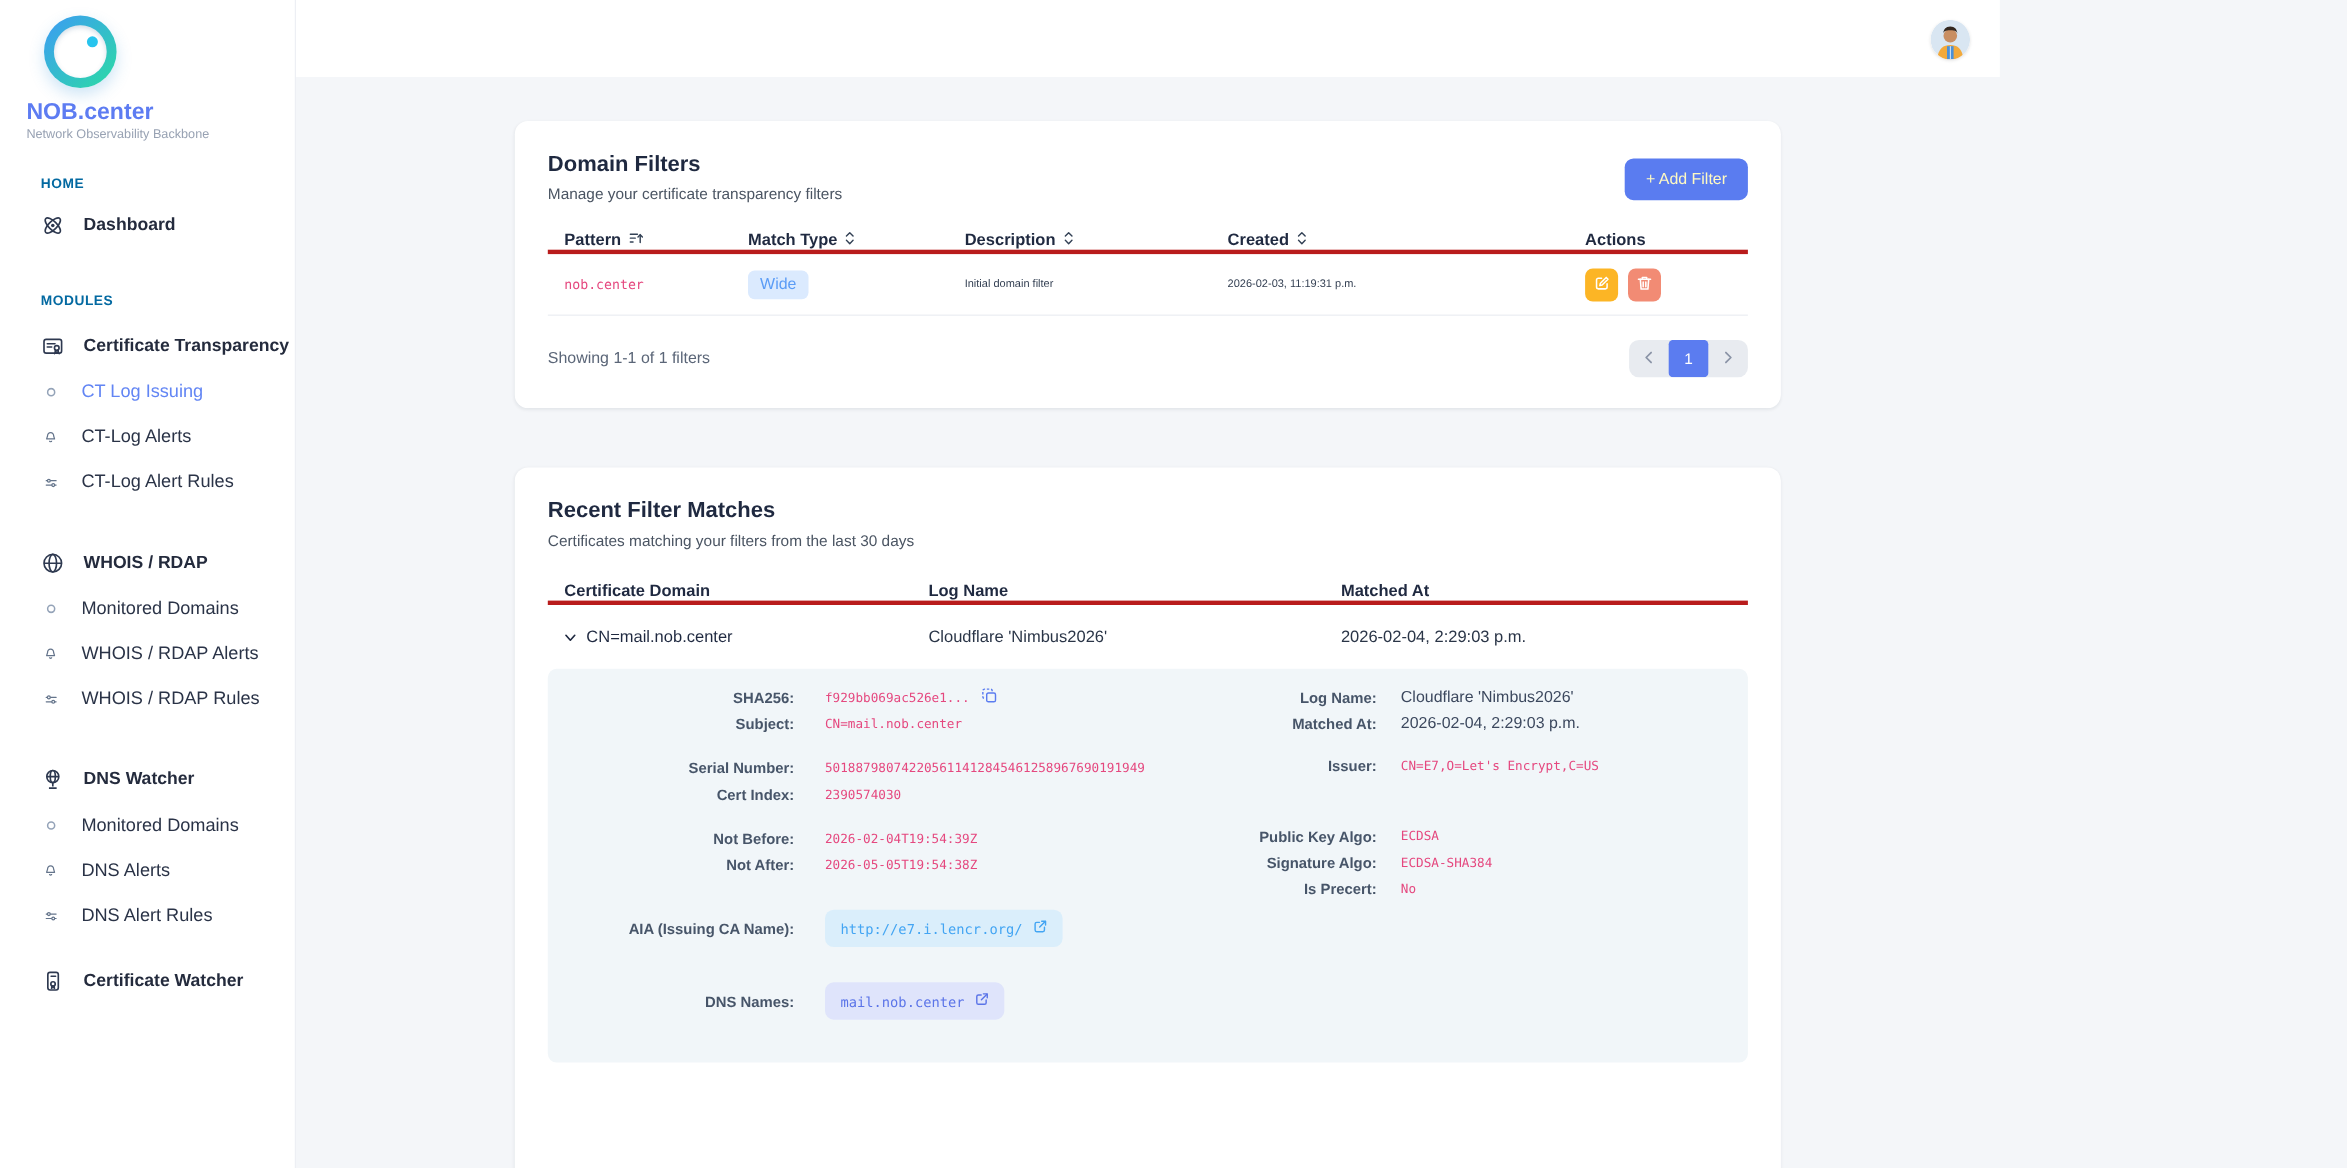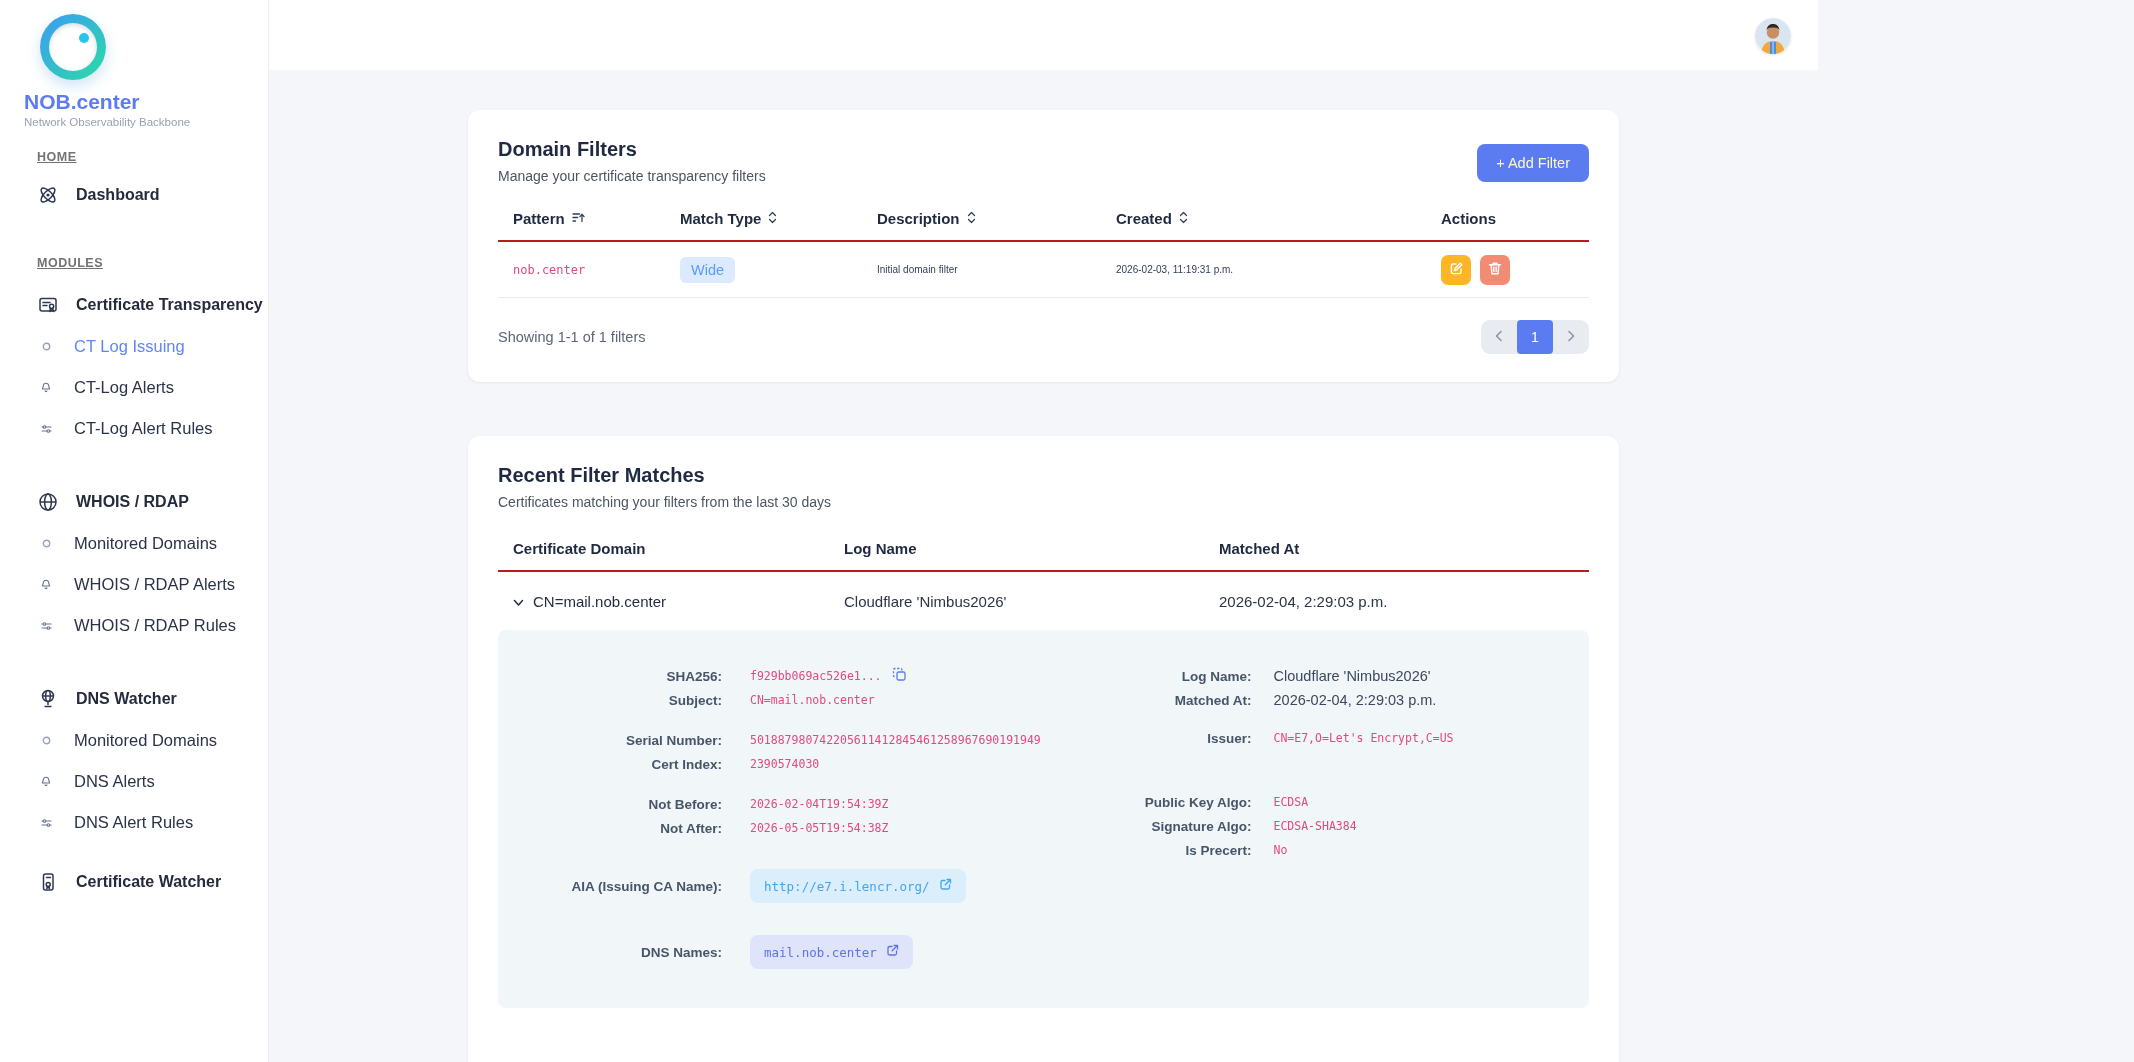--- a/index.html
+++ b/index.html
@@ -12,22 +12,22 @@
     border-right:1px solid #eceef3; z-index:5; }
   .logo { position:relative; margin:14px 0 0 40px; width:66px; height:66px; border-radius:50%;
     background:linear-gradient(135deg,#3d9bf5,#2bdca4); box-shadow:0 6px 14px rgba(60,150,220,.25); }
   .logo::before { content:""; position:absolute; inset:9px; border-radius:50%; background:#fff;
     box-shadow:inset 0 2px 5px rgba(80,120,160,.25); }
   .logo-dot { position:absolute; left:39px; top:19px; width:10px; height:10px; border-radius:50%;
     background:#27c4ee; }
   .brand-name { margin:10px 0 0 24px; font-size:21px; font-weight:600; color:#5d7cf2; }
   .brand-tagline { margin:2px 0 0 24px; font-size:11.5px; color:#98a2b3; }
 
-  .nav-label { margin:22px 0 10px 37px; font-size:12.5px; font-weight:700; letter-spacing:.5px;
-    color:#737373;text-decoration:underline; }
+  .nav-label { margin:32px 0 10px 37px; font-size:12.5px; font-weight:700; letter-spacing:.5px;
+    color:#0369a1; }
   .nav-label.modules { margin-top:40px; }
   .nav-item { display:flex; align-items:center; gap:17px; padding:10px 0 10px 37px;
     font-size:16px; font-weight:600; color:#242b3d; cursor:pointer; }
   .nav-item .ico { width:22px; height:22px; display:flex; align-items:center; justify-content:center; }
   .nav-group { margin-top:14px; }
   .nav-sub { display:flex; align-items:center; gap:22px; padding:11px 0 11px 40px;
     font-size:16.5px; font-weight:400; color:#2a3347; cursor:pointer; }
   .nav-sub .sico { width:12px; height:12px; display:flex; align-items:center; justify-content:center; }
   .nav-sub.active { color:#6285f4; }
   .nav-gap { height:18px; }
@@ -43,21 +43,21 @@
     box-shadow:0 1px 3px rgba(16,24,40,.07); padding:28px 30px; }
   .card.matches { margin-top:54px; height:780px; }
   .card-head { display:flex; justify-content:space-between; align-items:flex-start; }
   .card-title { font-size:20px; font-weight:700; color:#1f2940; }
   .card-subtitle { margin-top:7px; font-size:14px; color:#4b5563; }
   .btn-primary { margin-top:6px; background:#5a7cf0; color:#fef9c3; border:none; border-radius:8px;
     padding:11px 19px; font-size:14.5px; font-family:inherit; cursor:pointer; }
 
   
   .t1 { display:grid; grid-template-columns:182px 197px 239px 325px 1fr; align-items:center; }
-  .t-head { margin-top:26px; border-bottom:2px solid #b91c1c; padding-bottom:13px; }
+  .t-head { margin-top:26px; border-bottom:4px solid #b91c1c; }
   .th { display:flex; align-items:center; gap:7px; font-size:15px; font-weight:600; color:#1f2940;
     cursor:pointer; }
   .cell-pad { padding-left:15px; }
   .t-row1 { height:56px; border-bottom:1px solid #e8ecf1; }
   .mono { font-family:"DejaVu Sans Mono", monospace; }
   .pattern { font-size:12px; color:#e5487f; }
   .badge { display:inline-block; background:#dbeafe; color:#5b9cf6; font-size:14.5px;
     padding:5px 11px; border-radius:6px; }
   .rowtxt { font-size:10px; color:#333f52; }
   .actions { display:flex; gap:9px; }
@@ -74,21 +74,21 @@
   .pg.on { background:#5b7cf0; color:#fff; font-size:14px; border-radius:4px; }
 
   
   .t2 { display:grid; grid-template-columns:346px 375px 1fr; align-items:center; }
   .t2.t-head { margin-top:30px; }
   .t-row2 { height:58px; }
   .domain-cell { display:flex; align-items:center; gap:9px; font-size:15px; color:#1f2940; cursor:pointer; }
   .row2txt { font-size:15px; color:#2a3547; }
 
   
-  .panel { background:#f1f6f9; border-radius:8px; margin-top:0; padding:34px 0 36px; display:flex; }
+  .panel { background:#f1f6f9; border-radius:8px; margin-top:0; padding:14px 0 36px; display:flex; }
   .pcol { width:50%; }
   .kv { display:flex; align-items:center; min-height:24px; }
   .kv .lbl { width:224px; text-align:right; font-size:13.5px; font-weight:600; color:#475569; flex:none; }
   .pcol.right .lbl { width:208px; }
   .kv .val { margin-left:28px; font-family:"DejaVu Sans Mono", monospace; font-size:11.5px; color:#e5487f;
     display:flex; align-items:center; }
   .pcol.right .kv .val { margin-left:22px; }
   .kv .val.plain { font-family:"Liberation Sans", sans-serif; font-size:14.5px; color:#3c485e; }
   .sp14 { height:14px; } .sp16 { height:16px; } .sp26 { height:26px; } .sp40 { height:40px; }
   .kv.tall { min-height:40px; }

